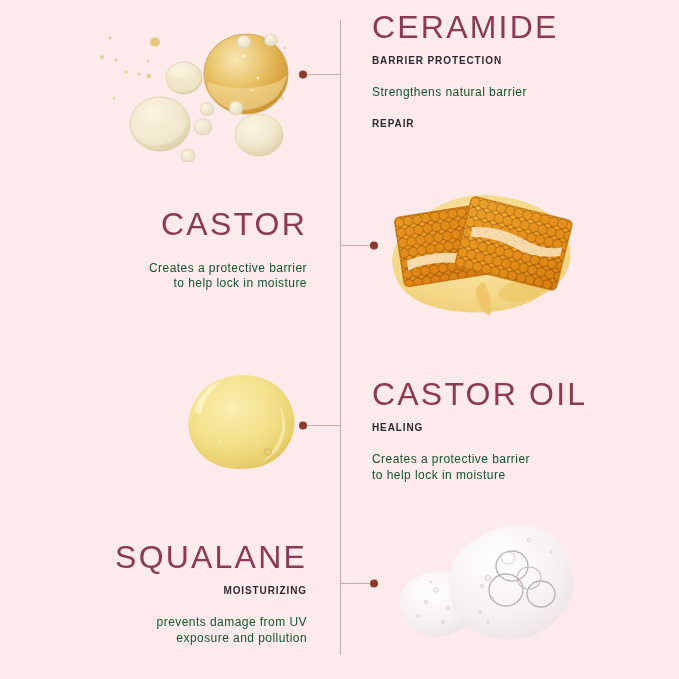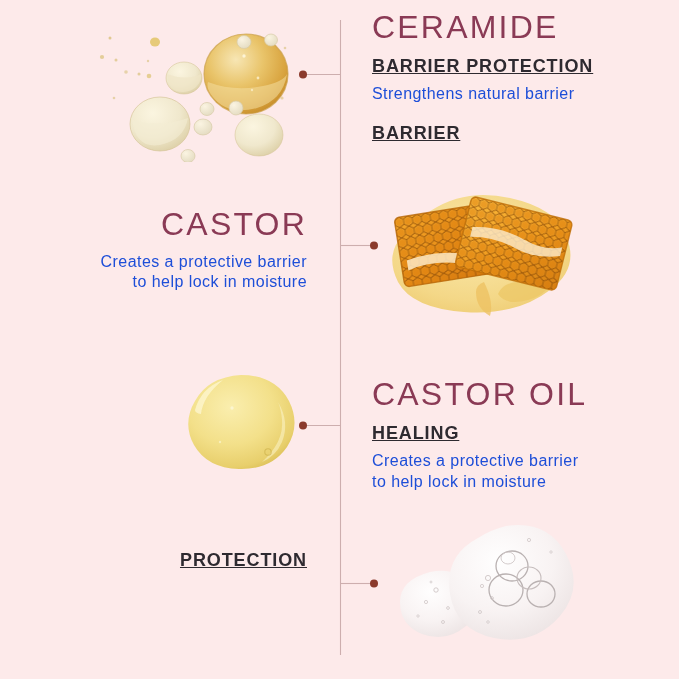--- a/index.html
+++ b/index.html
@@ -39,34 +39,33 @@
     font-size: 32px;
     letter-spacing: 2.2px;
     font-weight: 400;
     line-height: 1.12;
     white-space: nowrap;
   }
   .benefit { margin-top: 9px; }
   .benefit + .benefit { margin-top: 17px; }
   .benefit-label {
     color: #2e2a30;
-    font-size: 18px;
+    font-size: 10px;
     font-weight: bold;
     letter-spacing: 0.9px;
     line-height: 1.25;
     white-space: nowrap;
-    text-decoration: underline;
   }
   .benefit-desc {
-    color: #1d4ed8;
-    font-size: 16px;
+    color: #14532d;
+    font-size: 12px;
     font-weight: 400;
     letter-spacing: 0.45px;
     line-height: 1.28;
-    margin-top: 7px;
+    margin-top: 18px;
     white-space: pre-line;
   }
 
   
   .art {
     position: absolute;
     pointer-events: none;
   }
 </style>
 </head>
@@ -241,21 +240,21 @@
     <circle cx="374" cy="583.5" r="4" fill="#8b3a2c"></circle>
   </svg>
 
   <div class="ingredient-block right-side" style="left:372px; top:10px; width:300px;">
     <div class="ing-title">CERAMIDE</div>
     <div class="benefit">
       <div class="benefit-label">BARRIER PROTECTION</div>
       <div class="benefit-desc">Strengthens natural barrier</div>
     </div>
     <div class="benefit">
-      <div class="benefit-label">BARRIER</div>
+      <div class="benefit-label">REPAIR</div>
     </div>
   </div>
 
   <div class="ingredient-block left-side" style="left:7px; top:207px; width:300px;">
     <div class="ing-title">CASTOR</div>
     <div class="benefit">
       <div class="benefit-desc">Creates a protective barrier
 to help lock in moisture</div>
     </div>
   </div>
@@ -263,18 +262,21 @@
   <div class="ingredient-block right-side" style="left:372px; top:377px; width:300px;">
     <div class="ing-title">CASTOR OIL</div>
     <div class="benefit">
       <div class="benefit-label">HEALING</div>
       <div class="benefit-desc">Creates a protective barrier
 to help lock in moisture</div>
     </div>
   </div>
 
   <div class="ingredient-block left-side" style="left:7px; top:540px; width:300px;">
-    <div class="benefit">
-      <div class="benefit-label">PROTECTION</div>
+    <div class="ing-title">SQUALANE</div>
+    <div class="benefit">
+      <div class="benefit-label">MOISTURIZING</div>
+      <div class="benefit-desc">prevents damage from UV
+exposure and pollution</div>
     </div>
   </div>
 
 </div>
 
 </body></html>

